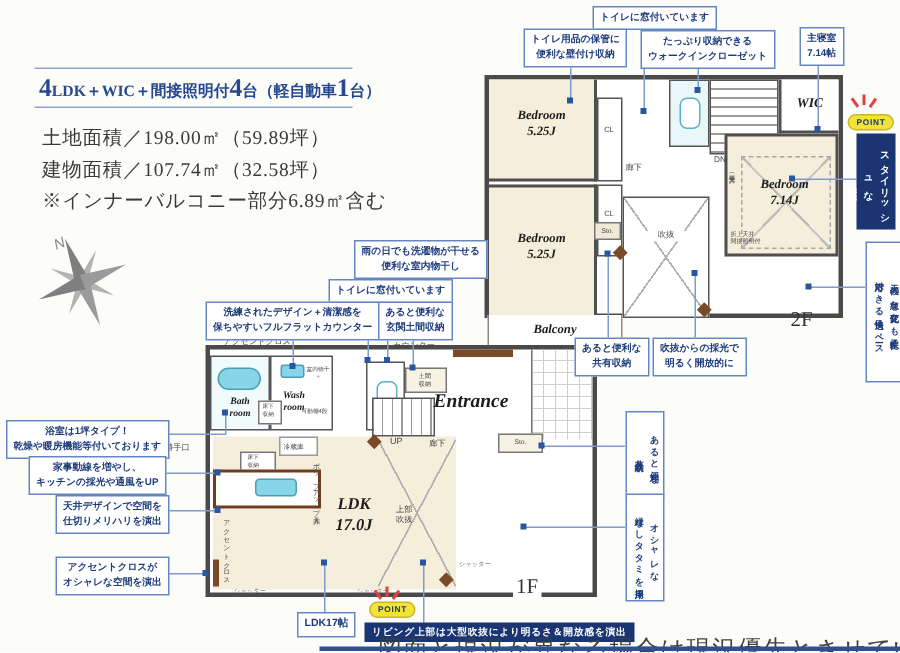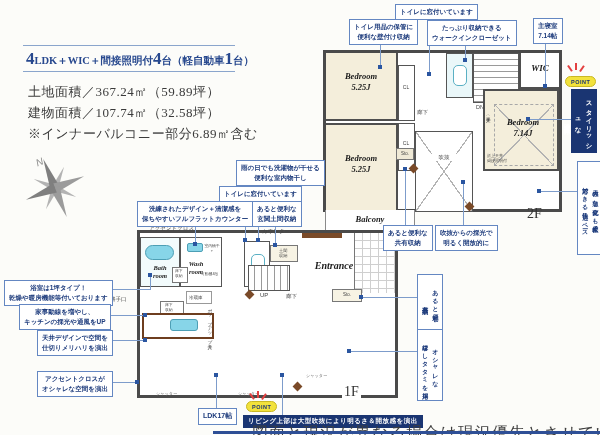--- a/index.html
+++ b/index.html
@@ -51,21 +51,21 @@
 <body>
 
 <div class="page">
 
   <div class="hrule" style="left:23px;top:45px;width:212px"></div>
   <div class="abs" style="left:26px;top:49px">
     <span class="hnum" style="font-size:17px">4</span><span class="hnum" style="font-size:10.5px">LDK＋WIC＋間接照明付</span><span class="hnum" style="font-size:17px">4</span><span class="hnum" style="font-size:10.5px">台（軽自動車</span><span class="hnum" style="font-size:17px">1</span><span class="hnum" style="font-size:10.5px">台）</span>
   </div>
   <div class="hrule" style="left:23px;top:71px;width:212px"></div>
   <div class="abs areatxt" style="left:28px;top:82px">
-    <div>土地面積／367.24㎡（59.89坪）</div>
+    <div>土地面積／198.00㎡（59.89坪）</div>
     <div>建物面積／107.74㎡（32.58坪）</div>
     <div>※インナーバルコニー部分6.89㎡含む</div>
   </div>
 
   <div class="abs" style="left:22px;top:155px;width:66px;height:66px">
     <svg width="66" height="66" viewBox="0 0 40 40">
       <g transform="rotate(-22 20 20)" fill="#9b9b9b">
         <g transform="rotate(45 20 20)" fill="#b3b3b3">
           <polygon points="20,6 22,20 18,20"></polygon>
             <polygon points="34,20 20,22 20,18"></polygon>
@@ -165,20 +165,29 @@
     <div class="dt" style="left:537px;top:189px"></div>
   <div class="ld" style="left:529px;top:119px;width:42px;height:1px"></div>
     <div class="dt" style="left:526px;top:117px"></div>
 
   <div class="lbl" style="left:149px;top:225px">アクセントクロス</div>
   <div class="lbl" style="left:188px;top:219px">オープンサニタリー</div>
   <div class="lbl" style="left:262px;top:228px">カウンター</div>
   <div class="lbl" style="left:110px;top:296px">勝手口</div>
 
   <div class="room" style="left:137px;top:230px;width:261px;height:168px;border:3px solid #4a4a4a;background:#fff">
+    <div class="room" style="left:2px;top:58px;width:162px;height:102px;background:#f4eedb">
+      <div class="xcross" style="position:absolute;left:110px;top:2px;width:52px;height:98px"></div>
+      <div class="ename" style="left:68px;top:38px;width:52px;font-size:11px">LDK
+17.0J</div>
+      <div class="lbl" style="left:122px;top:46px;font-size:5.5px">上部
+吹抜</div>
+      <div class="lbl vlbl" style="left:6px;top:52px;font-size:4.5px">アクセントクロス</div>
+      <div style="position:absolute;left:0;top:82px;width:4px;height:18px;background:#7a4a28"></div>
+    </div>
     <div class="room wall15" style="left:0;top:4px;width:40px;height:50px;background:#f2fbfc">
       <div class="fix" style="left:4px;top:7px;width:29px;height:15px;border-radius:8px"></div>
       <div class="ename" style="left:0;top:26px;width:38px;font-size:6.5px">Bath
 room</div>
     </div>
     <div class="room wall15" style="left:40px;top:4px;width:42px;height:50px;background:#fff">
       <div class="fix" style="left:6px;top:5px;width:16px;height:9px;border-radius:2px"></div>
       <div class="ename" style="left:0;top:22px;width:30px;font-size:6.5px">Wash
 room</div>
       <div class="lbl" style="left:22px;top:6px;font-size:3.8px">室内物干＋</div>
@@ -190,21 +199,21 @@
     </div>
     <div class="room wall15" style="left:104px;top:8px;width:26px;height:46px;background:#fff">
       <div class="wc" style="left:6px;top:12px;width:14px;height:21px"></div>
     </div>
     <div class="room" style="left:130px;top:12px;width:28px;height:17px;background:#f7f3e4;border:1px solid #777">
       <div class="lbl" style="left:8px;top:2px;font-size:4.2px">土間
 収納</div>
     </div>
     <div style="position:absolute;left:162px;top:0;width:40px;height:5px;background:#7a4a28"></div>
     <div class="room tile" style="left:214px;top:0;width:41px;height:60px;border-left:1.5px solid #777"></div>
-    <div class="ename" style="left:168px;top:26px;width:52px;font-size:10px">Entrance</div>
+    <div class="ename" style="left:148px;top:26px;width:52px;font-size:13px">Entrance</div>
     <div class="room wall15 stairsV" style="left:108px;top:32px;width:42px;height:26px"></div>
     <div class="lbl" style="left:120px;top:59px;font-size:6px">UP</div>
     <div class="lbl" style="left:146px;top:60px">廊下</div>
     <div class="room" style="left:192px;top:56px;width:30px;height:13px;background:#f7f3e4;border:1px solid #777">
       <div class="lbl" style="left:0;top:2px;width:28px;font-size:4.5px">Sto.</div>
     </div>
     <div class="room" style="left:46px;top:58px;width:26px;height:13px;border:1px solid #999;background:#fff">
       <div class="lbl" style="left:2px;top:3px;font-size:4.5px">冷蔵庫</div>
     </div>
     <div class="room" style="left:20px;top:68px;width:24px;height:14px;border:1px solid #777;background:#fff">

